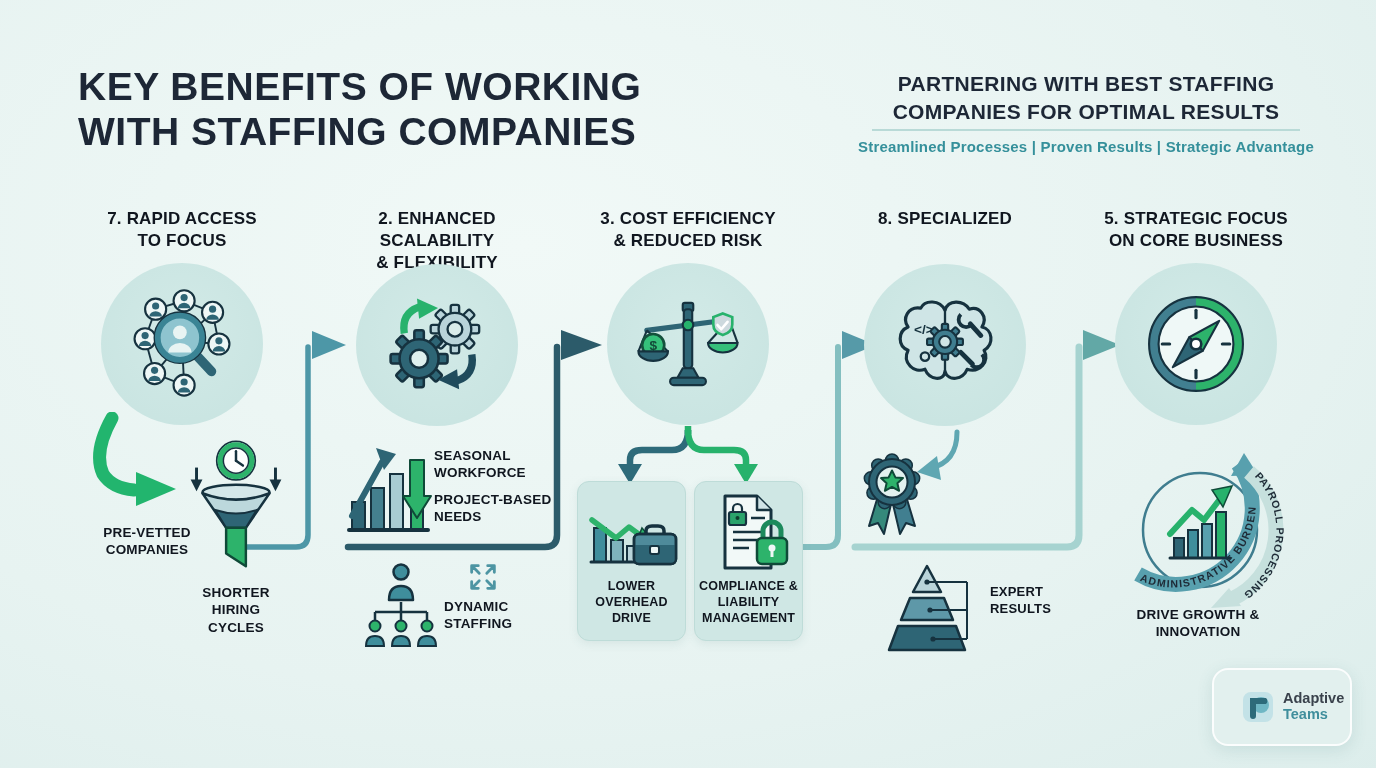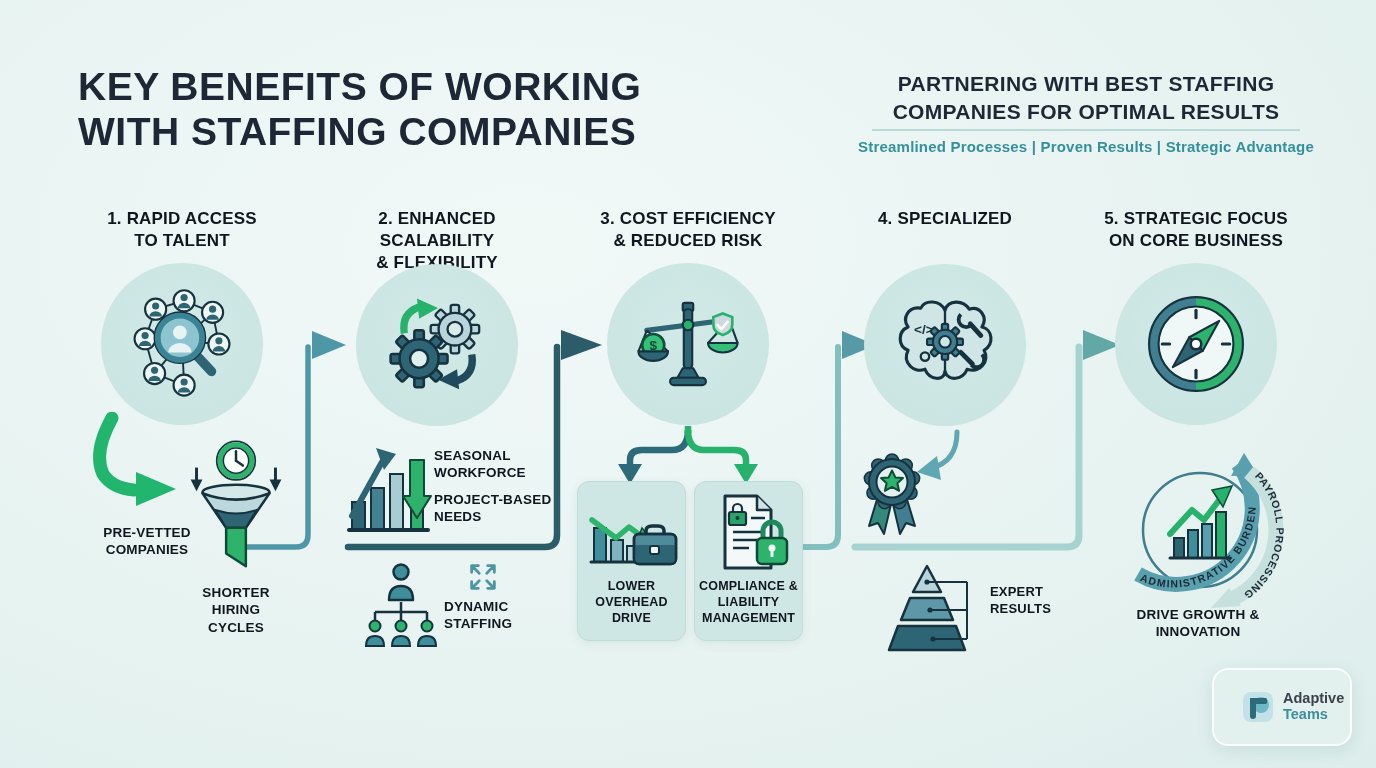--- a/index.html
+++ b/index.html
@@ -35,33 +35,33 @@
   </div>
 
   <div class="abs main-title" style="left:78px;top:64px;width:700px;">
     <div>KEY BENEFITS OF WORKING</div>
     <div>WITH STAFFING COMPANIES</div>
   </div>
   <div class="abs divider" style="left:872px;top:129px;width:428px;"></div>
   <div class="abs tagline" style="left:846px;top:138px;width:480px;">Streamlined Processes | Proven Results | Strategic Advantage</div>
 
   <div class="abs col-head" style="left:82px;top:208px;width:200px;">
-    <div>1. RAPID ACCESS</div>
-      <div>TO TALENT</div>
+    <div>7. RAPID ACCESS</div>
+      <div>TO FOCUS</div>
   </div>
   <div class="abs col-head" style="left:322px;top:208px;width:230px;">
     <div>2. ENHANCED SCALABILITY</div>
       <div>&amp; FLEXIBILITY</div>
   </div>
   <div class="abs col-head" style="left:578px;top:208px;width:220px;">
     <div>3. COST EFFICIENCY</div>
       <div>&amp; REDUCED RISK</div>
   </div>
   <div class="abs col-head" style="left:835px;top:208px;width:220px;">
-    <div>4. SPECIALIZED</div>
+    <div>8. SPECIALIZED</div>
   </div>
   <div class="abs col-head" style="left:1086px;top:208px;width:220px;">
     <div>5. STRATEGIC FOCUS</div>
       <div>ON CORE BUSINESS</div>
   </div>
 
   <svg class="abs" style="left:240px;top:325px;" width="115" height="235">
     <path d="M 2,222 H 56 Q 68,222 68,210 V 22" fill="none" stroke="#4d97a7" stroke-width="5.5" stroke-linecap="round"></path>
     <polygon points="72,6 72,34 106,20" fill="#4d97a7"></polygon>
   </svg>

